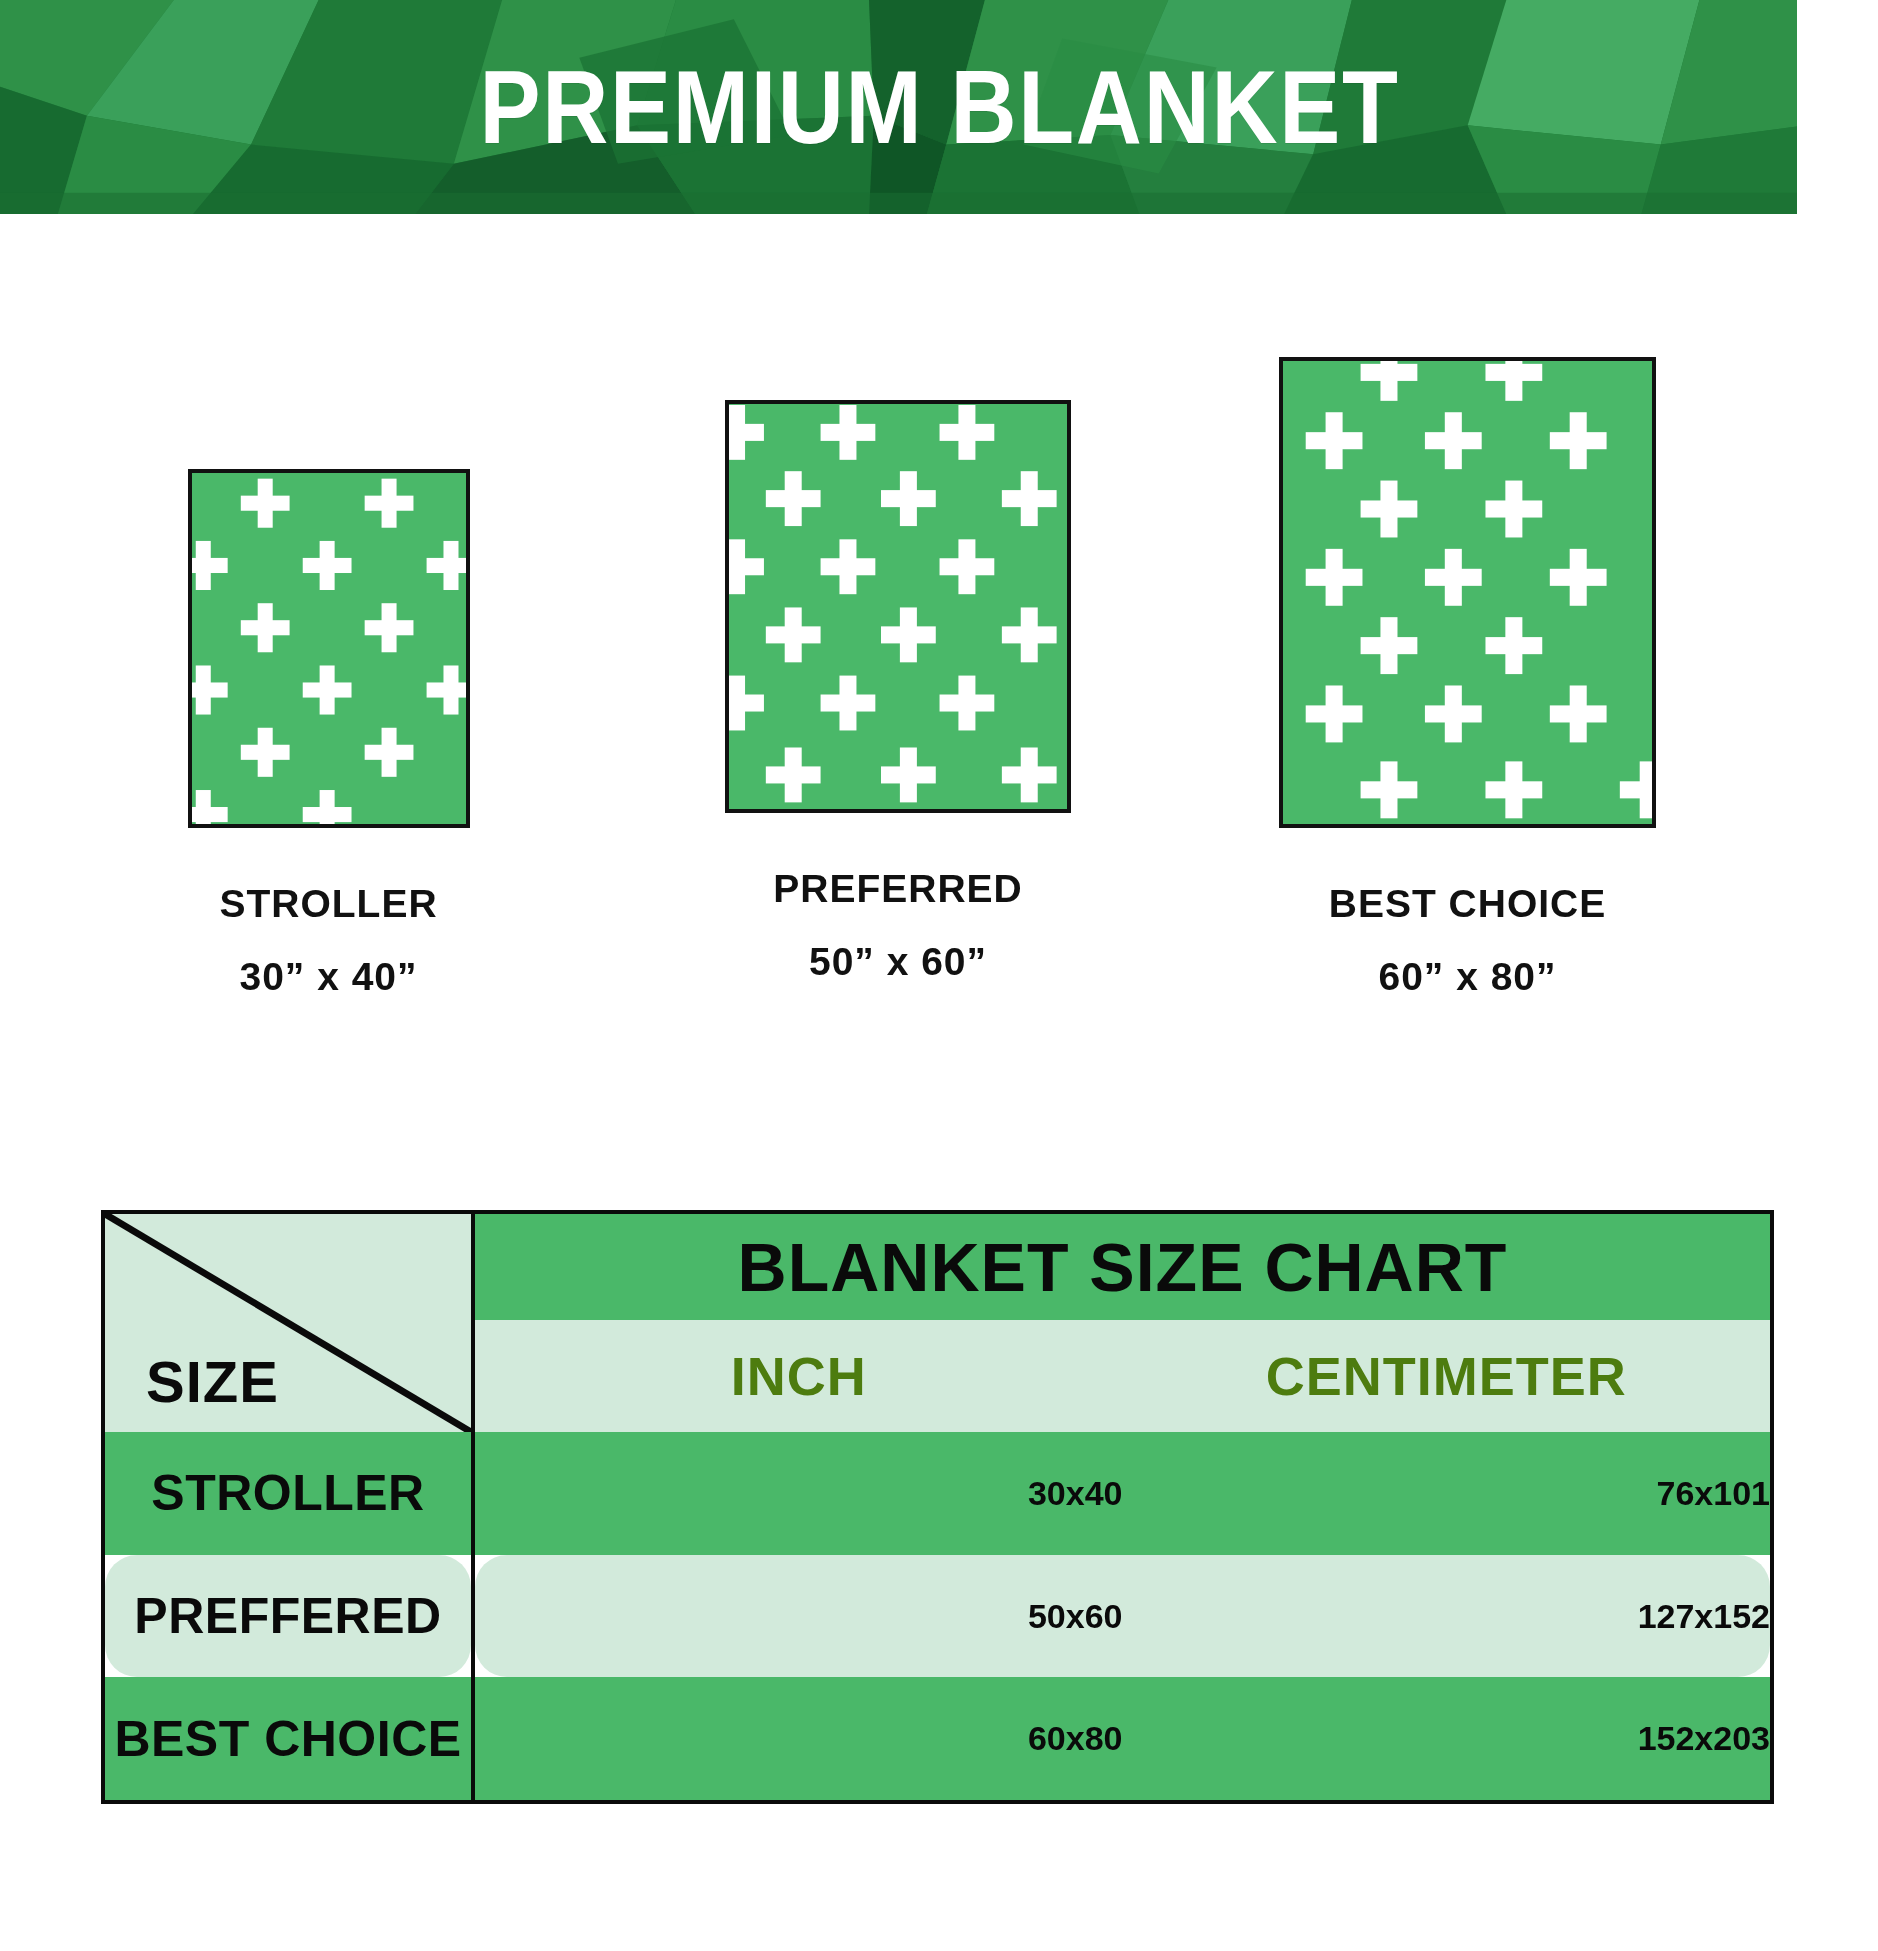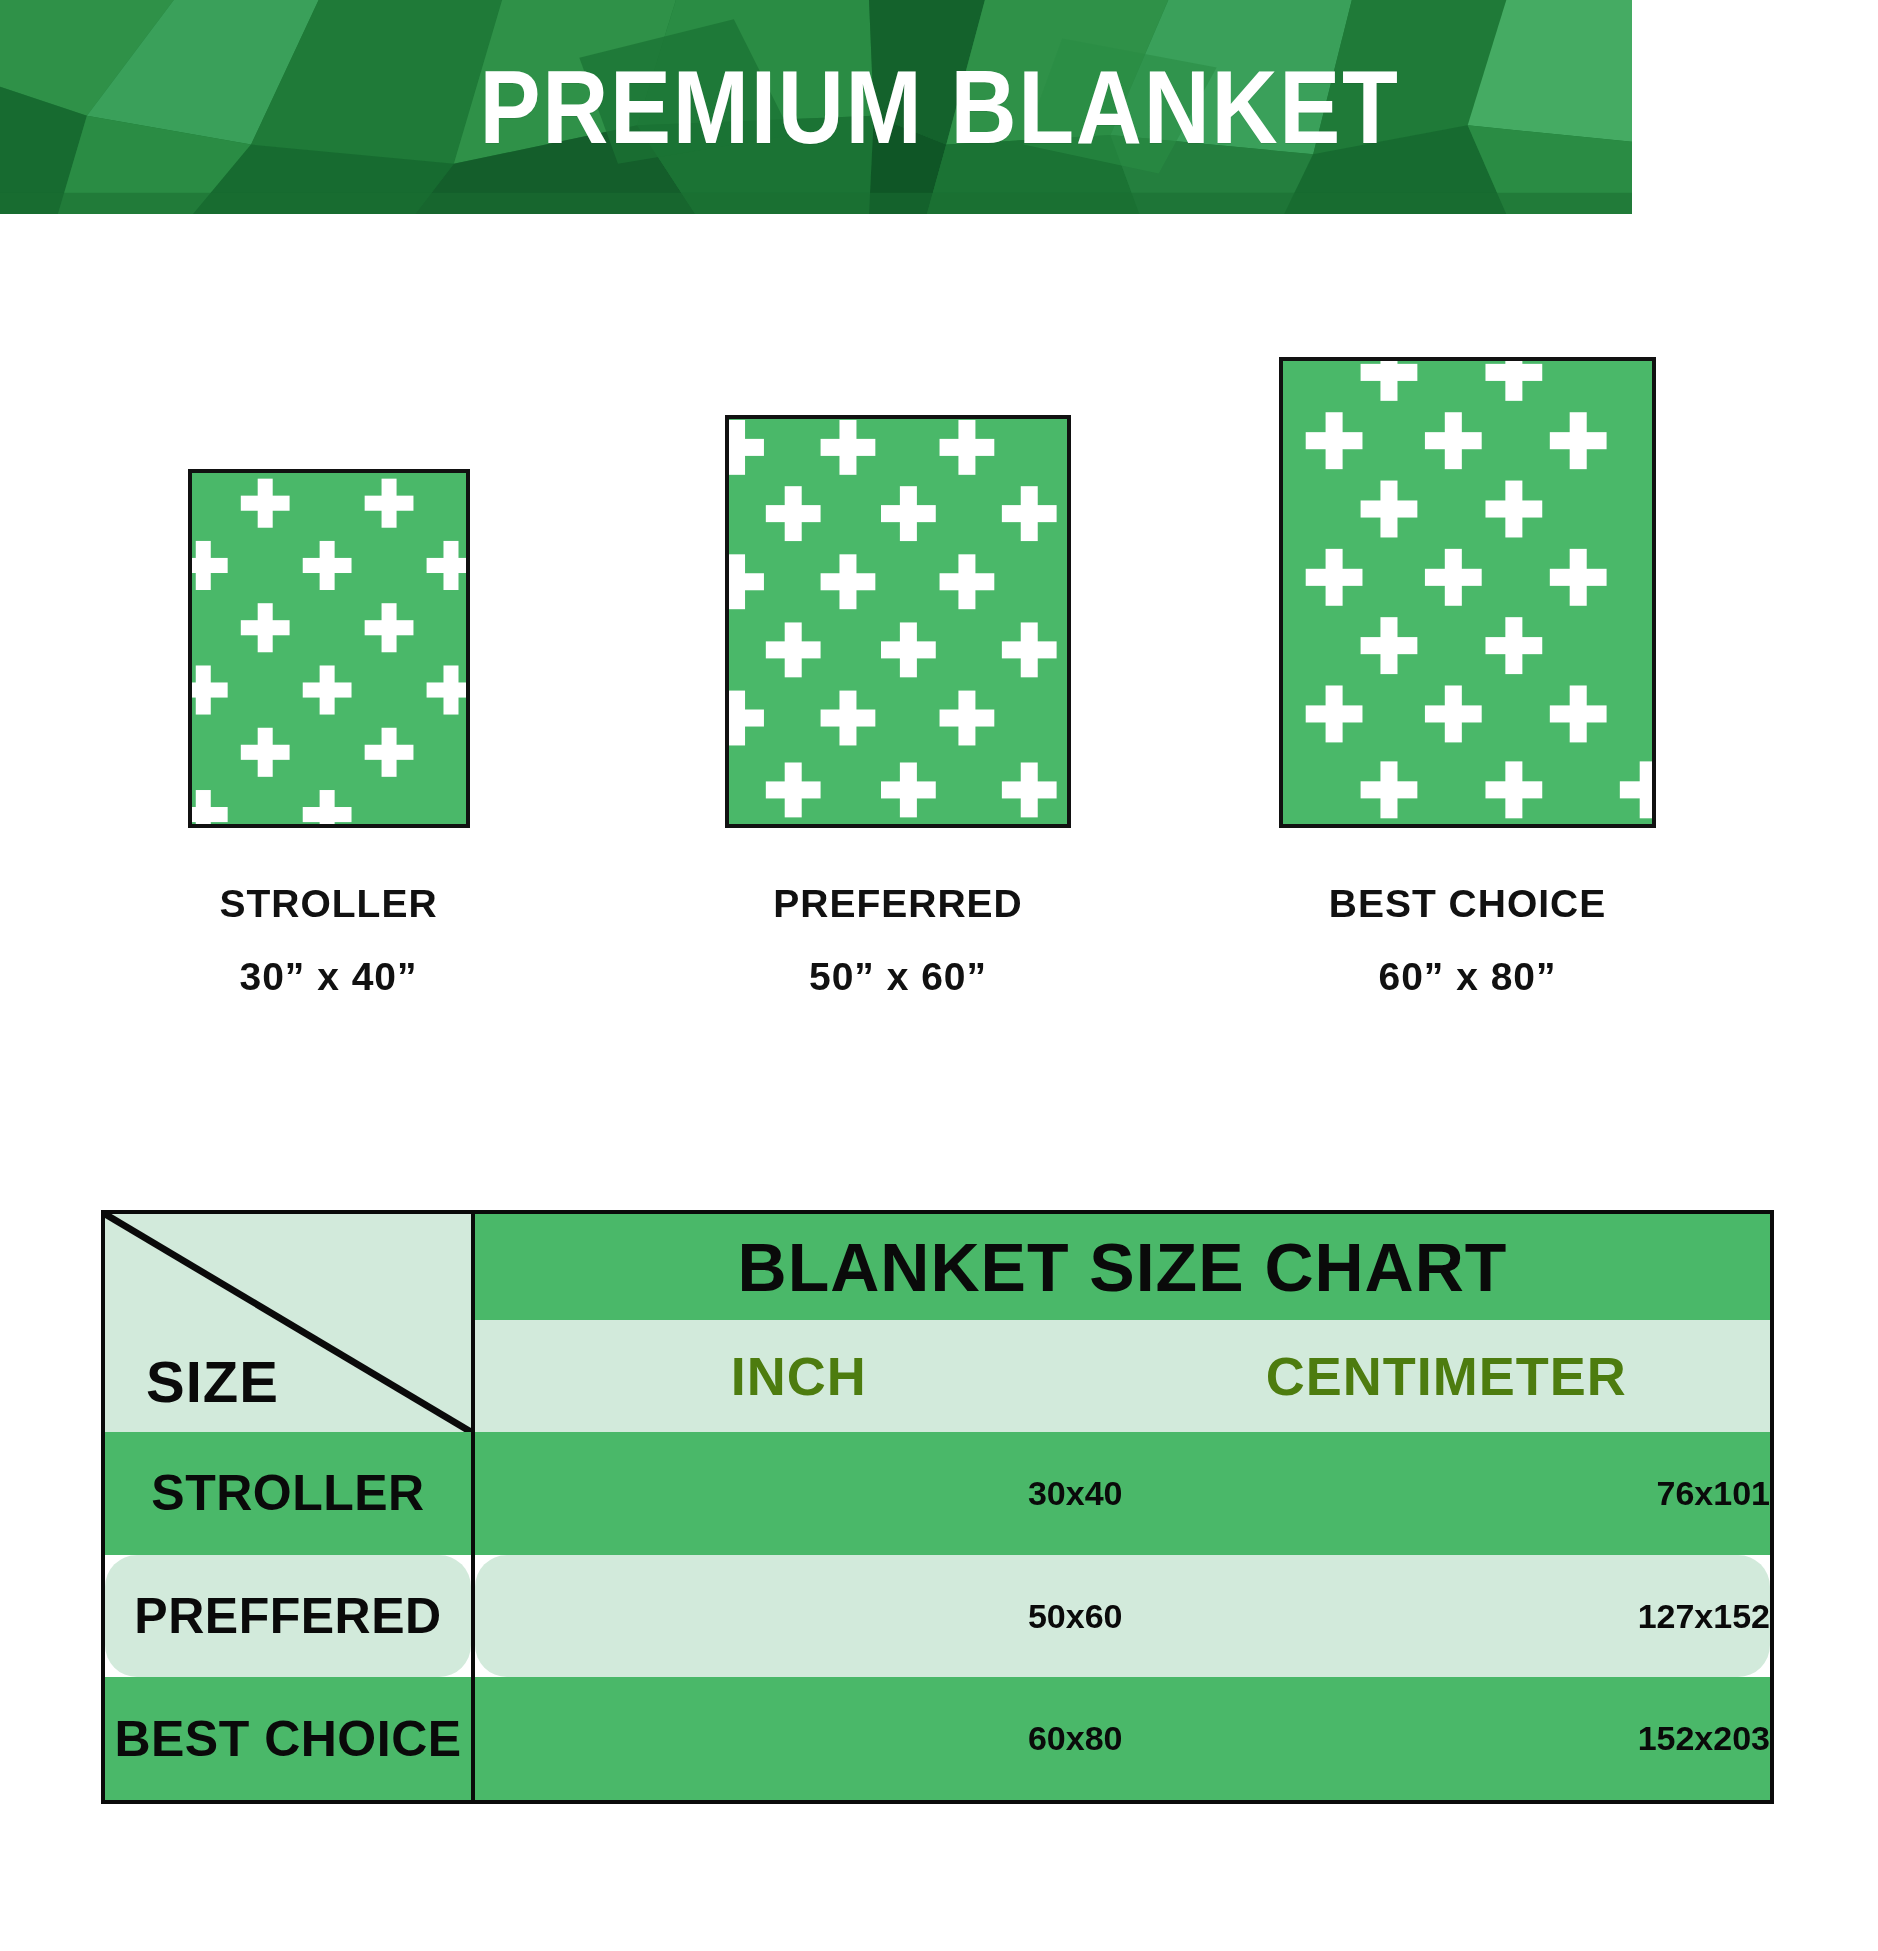--- a/index.html
+++ b/index.html
@@ -13,21 +13,21 @@
     position: relative;
     font-family: "Liberation Sans", sans-serif;
     overflow: hidden;
   }
 
   
   #header-banner {
     position: absolute;
     left: 0;
     top: 0;
-    width: 1632px;
+    width: 1797px;
     height: 214px;
     overflow: hidden;
     background: #1f7a38;
   }
   #header-polybg {
     position: absolute;
     left: 0; top: 0;
     width: 1879px;
     height: 214px;
     display: block;
@@ -84,21 +84,21 @@
     font-weight: 700;
     color: #111111;
     font-size: 39px;
     letter-spacing: 1px;
     white-space: nowrap;
   }
   .swatch-name { margin-top: 54px; }
   .swatch-dims { margin-top: 29px; }
 
   #swatch-stroller   { left: 116px;  top: 193px; width: 425px; }
-  #swatch-preferred  { left: 676px;  top: 193px; width: 444px; text-align: center; }
+  #swatch-preferred  { left: 676px;  top: 178px; width: 444px; text-align: center; }
   #swatch-bestchoice { left: 1236px; top: 193px; width: 463px; }
 
   #swatch-stroller   .swatch-box { width: 282px; height: 359px; margin-top: 62px; }
   #swatch-preferred  .swatch-box { width: 346px; height: 413px; margin-top: 7.7px; }
   #swatch-bestchoice .swatch-box { width: 377px; height: 471px; margin-top: -50px; }
 
   
   #size-table {
     position: absolute;
     left: 101px;

